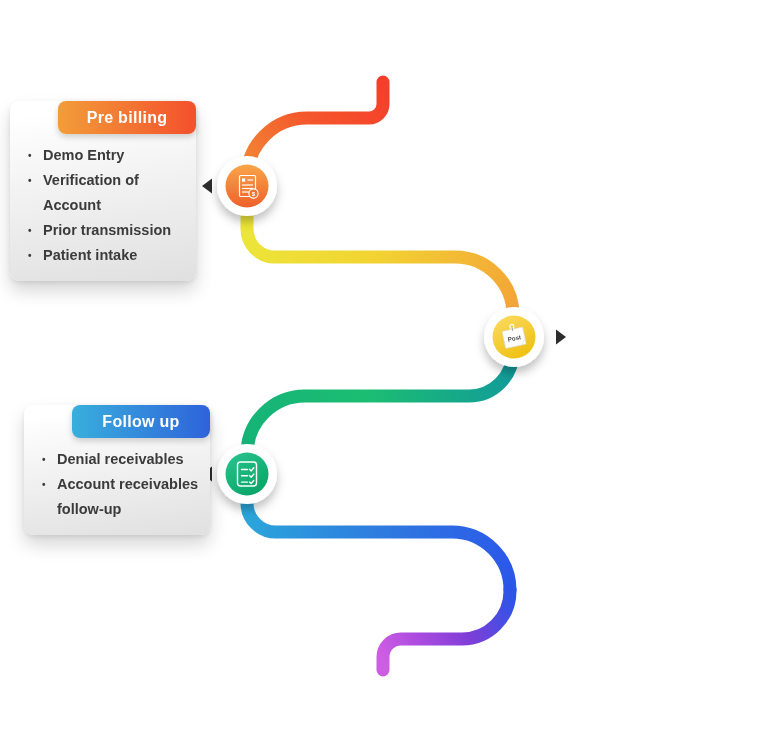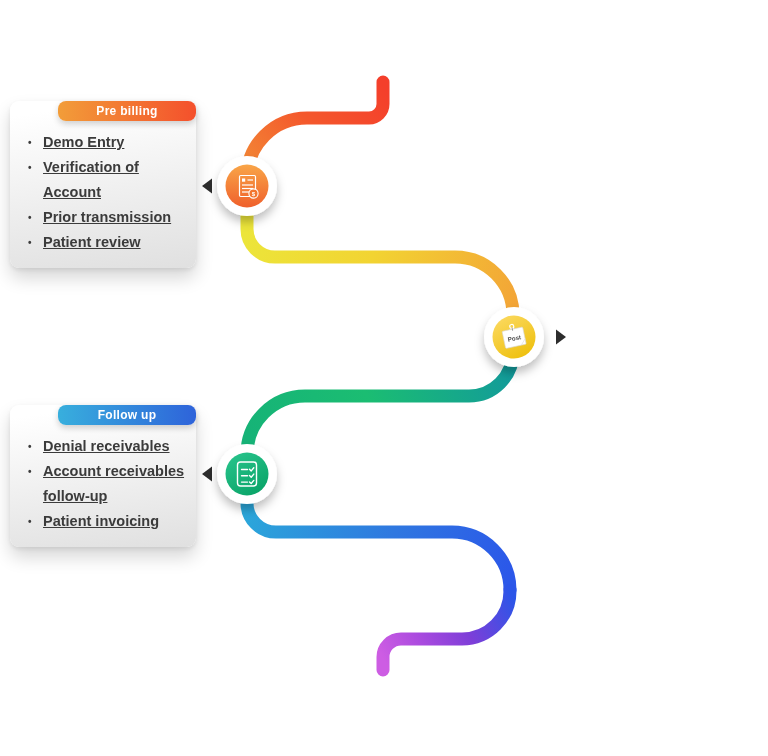--- a/index.html
+++ b/index.html
@@ -4,29 +4,29 @@
 <style>
   html,body{margin:0;padding:0;background:#ffffff;}
   #stage{position:relative;width:768px;height:756px;background:#ffffff;overflow:hidden;
          font-family:"Liberation Sans",sans-serif;}
   #flow-svg{position:absolute;left:0;top:0;}
   .card{position:absolute;width:186px;border-radius:9px;
         background:linear-gradient(172deg,#ffffff 8%,#efefef 55%,#e0e0e0 100%);
         box-shadow:0 10px 18px rgba(0,0,0,0.16), 0 2px 4px rgba(0,0,0,0.08);}
   #card-pre{left:10px;top:101px;}
   #card-post{left:573px;top:230px;width:184px;}
-  #card-follow{left:10px;top:405px;}
-  .card-header{height:20px;border-radius:8px;display:flex;align-items:center;justify-content:center;
-               color:#ffffff;font-weight:bold;font-size:12px;letter-spacing:.3px;
+  #card-follow{left:24px;top:405px;}
+  .card-header{height:33px;border-radius:8px;display:flex;align-items:center;justify-content:center;
+               color:#ffffff;font-weight:bold;font-size:16px;letter-spacing:.3px;
                box-shadow:0 3px 6px rgba(0,0,0,0.18);margin-left:48px;}
   #card-pre .card-header{background:linear-gradient(90deg,#f29d39,#f4502c);}
   #card-post .card-header{background:linear-gradient(90deg,#1dc47b,#17a0a2);}
   #card-follow .card-header{background:linear-gradient(90deg,#38afdd,#2e63da);}
   ul.card-list{list-style:none;margin:9px 0 0 0;padding:0 6px 13px 14px;
-               font-size:14.5px;font-weight:bold;color:#3b3b3b;line-height:25px;text-decoration:underline;}
+               font-size:14.5px;font-weight:bold;color:#3b3b3b;line-height:25px;}
   #card-post ul.card-list{line-height:24.5px;}
   ul.card-list li{position:relative;padding-left:19px;}
   ul.card-list li::before{content:"•";position:absolute;left:4px;top:0;font-size:10px;}
 </style>
 </head>
 <body>
 
 <div id="stage">
 
   <svg id="flow-svg" width="768" height="756" viewBox="0 0 768 756">
@@ -127,27 +127,26 @@
       </g>
     </g>
   </svg>
 
   <div class="card" id="card-pre">
     <div class="card-header">Pre billing</div>
     <ul class="card-list">
       <li>Demo Entry</li>
       <li>Verification of Account</li>
       <li>Prior transmission</li>
-      <li>Patient review</li>
+      <li>Patient intake</li>
     </ul>
   </div>
 
 
   <div class="card" id="card-follow">
     <div class="card-header">Follow up</div>
     <ul class="card-list">
       <li>Denial receivables</li>
       <li>Account receivables follow-up</li>
-      <li>Patient invoicing</li>
     </ul>
   </div>
 
 </div>
 
 </body></html>

